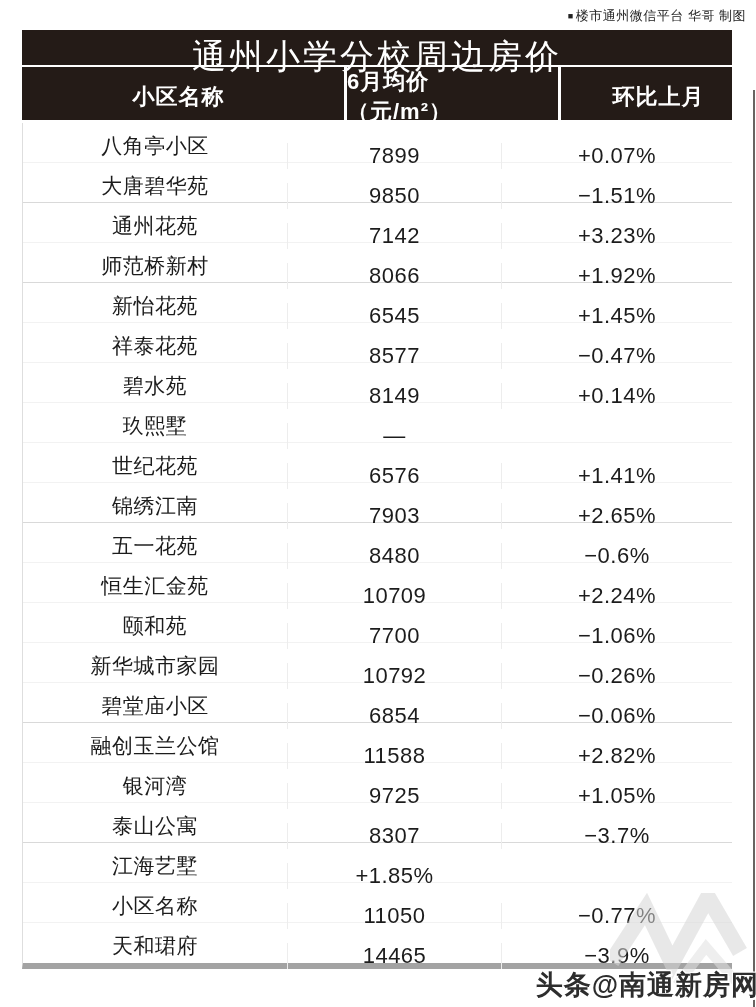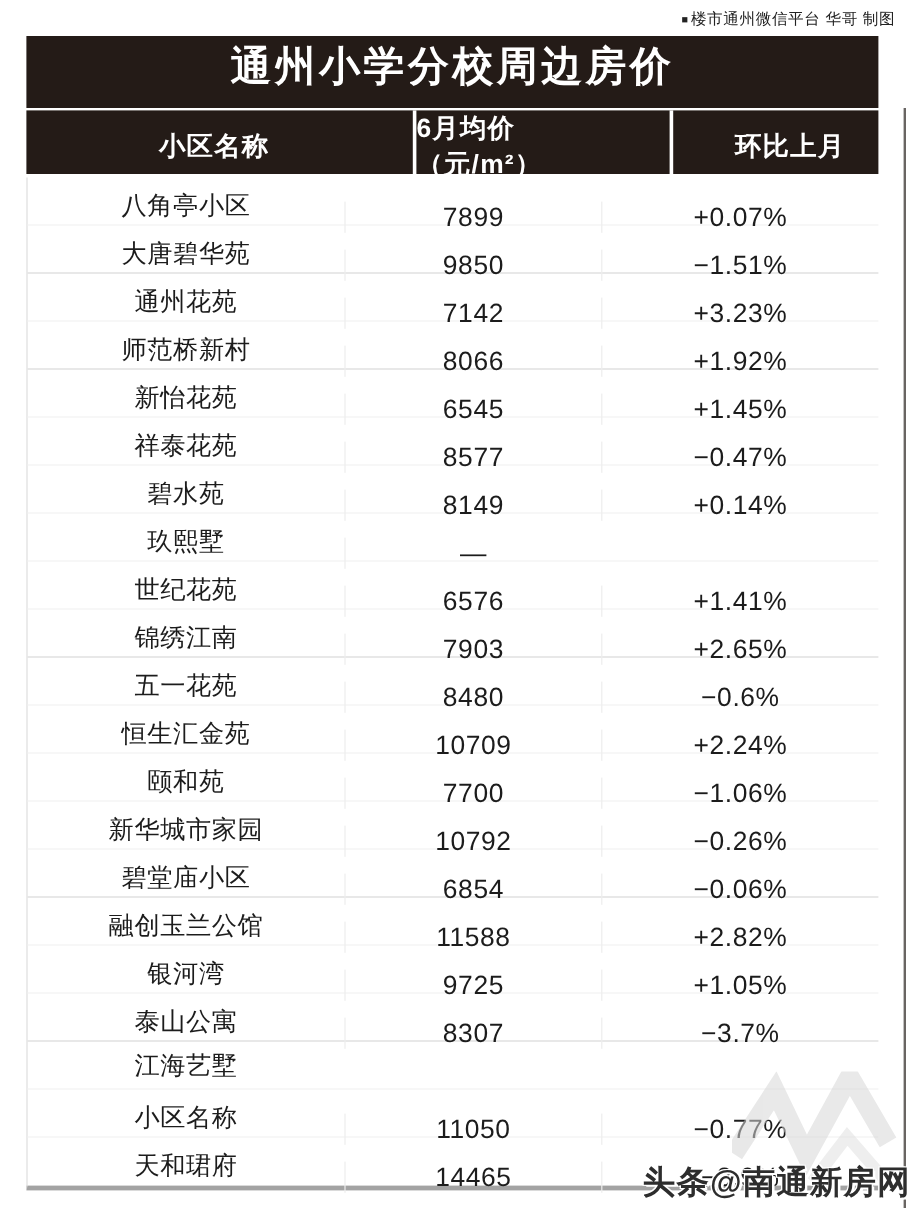--- a/index.html
+++ b/index.html
@@ -21,42 +21,42 @@
     font-size:13px;color:#222;letter-spacing:.5px;
     white-space:nowrap;
   }
   .credit .bullet{font-size:9px;vertical-align:1px;margin-right:2px;}
 
   
   .table-wrap{
     position:absolute;left:22px;top:30px;width:710px;
   }
   .title-bar{
-    height:60px;line-height:52px;
+    height:35px;line-height:52px;
     background:var(--header-bg);color:var(--header-text);
-    text-align:center;font-size:34px;font-weight:bold;letter-spacing:3px;
+    text-align:center;font-size:34px;font-weight:normal;letter-spacing:3px;
   }
   .head-row{
     margin-top:2px;
     display:grid;grid-template-columns:265px 214px 231px;
     background:var(--header-bg);color:var(--header-text);
     height:53px;
     padding-left:24px;
   }
   .head-cell{
     display:flex;align-items:center;justify-content:center;
     font-size:22px;font-weight:bold;letter-spacing:1px;
   }
   .head-cell + .head-cell{border-left:3px solid #ffffff;margin-left:33px;}
 
   
   .tbody{
     margin-top:3px;
     border-left:1px solid #dedede;
-    border-bottom:4px solid #a3a3a3;
+    border-bottom:6px solid #a3a3a3;
   }
   .trow{
     display:grid;grid-template-columns:264px 214px 231px;
     height:40px;
     border-bottom:1px solid #f2f2f2;
   }
   .trow:last-child{border-bottom:none;}
   
   .trow:nth-child(2),.trow:nth-child(4),.trow:nth-child(10),
   .trow:nth-child(15),.trow:nth-child(18){border-bottom-color:#d9d9d9;}
@@ -184,20 +184,21 @@
         <div class="tcell num">9725</div>
         <div class="tcell num">+1.05%</div>
       </div>
       <div class="trow">
         <div class="tcell">泰山公寓</div>
         <div class="tcell num">8307</div>
         <div class="tcell num">−3.7%</div>
       </div>
       <div class="trow">
         <div class="tcell">江海艺墅</div>
+        <div class="tcell num">+1.85%</div>
       </div>
       <div class="trow">
         <div class="tcell">小区名称</div>
         <div class="tcell num">11050</div>
         <div class="tcell num">−0.77%</div>
       </div>
       <div class="trow">
         <div class="tcell">天和珺府</div>
         <div class="tcell num">14465</div>
         <div class="tcell num">−3.9%</div>

